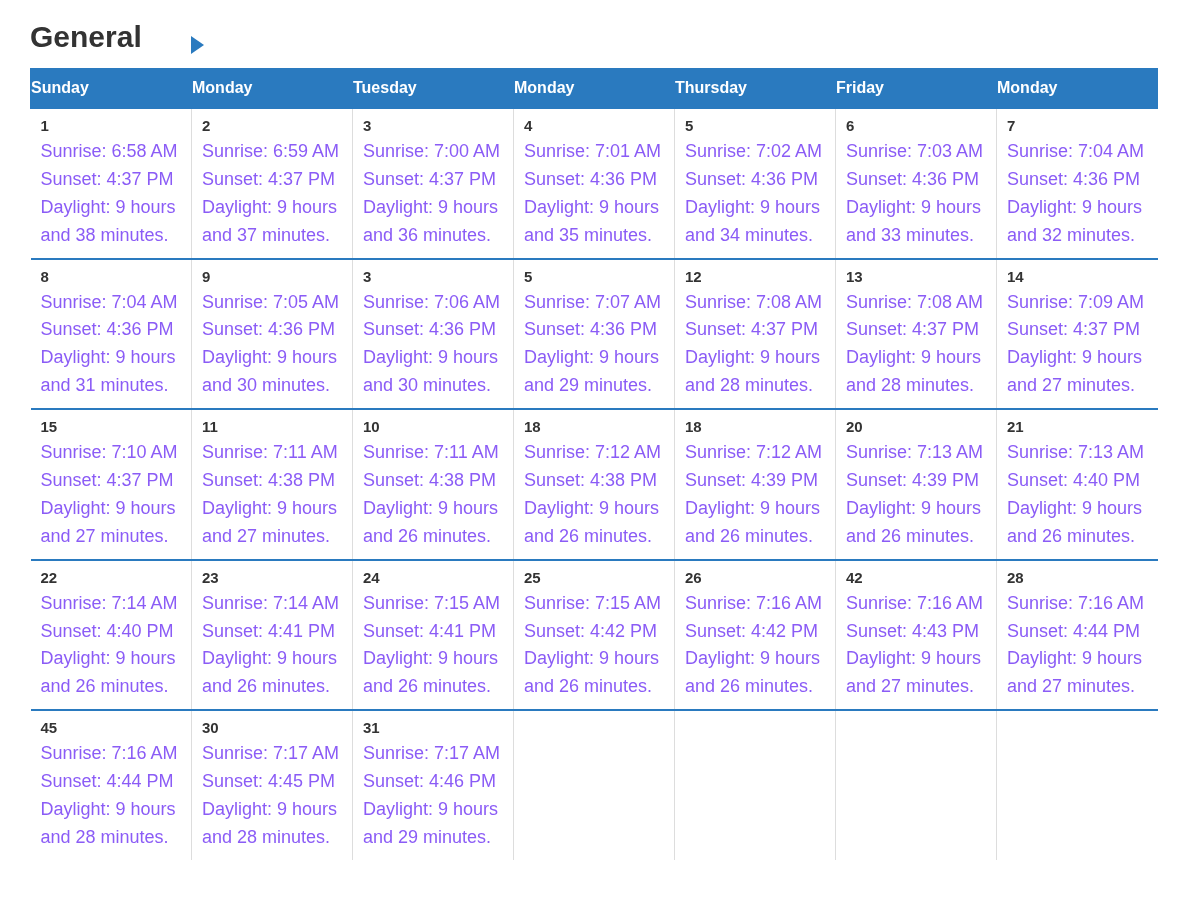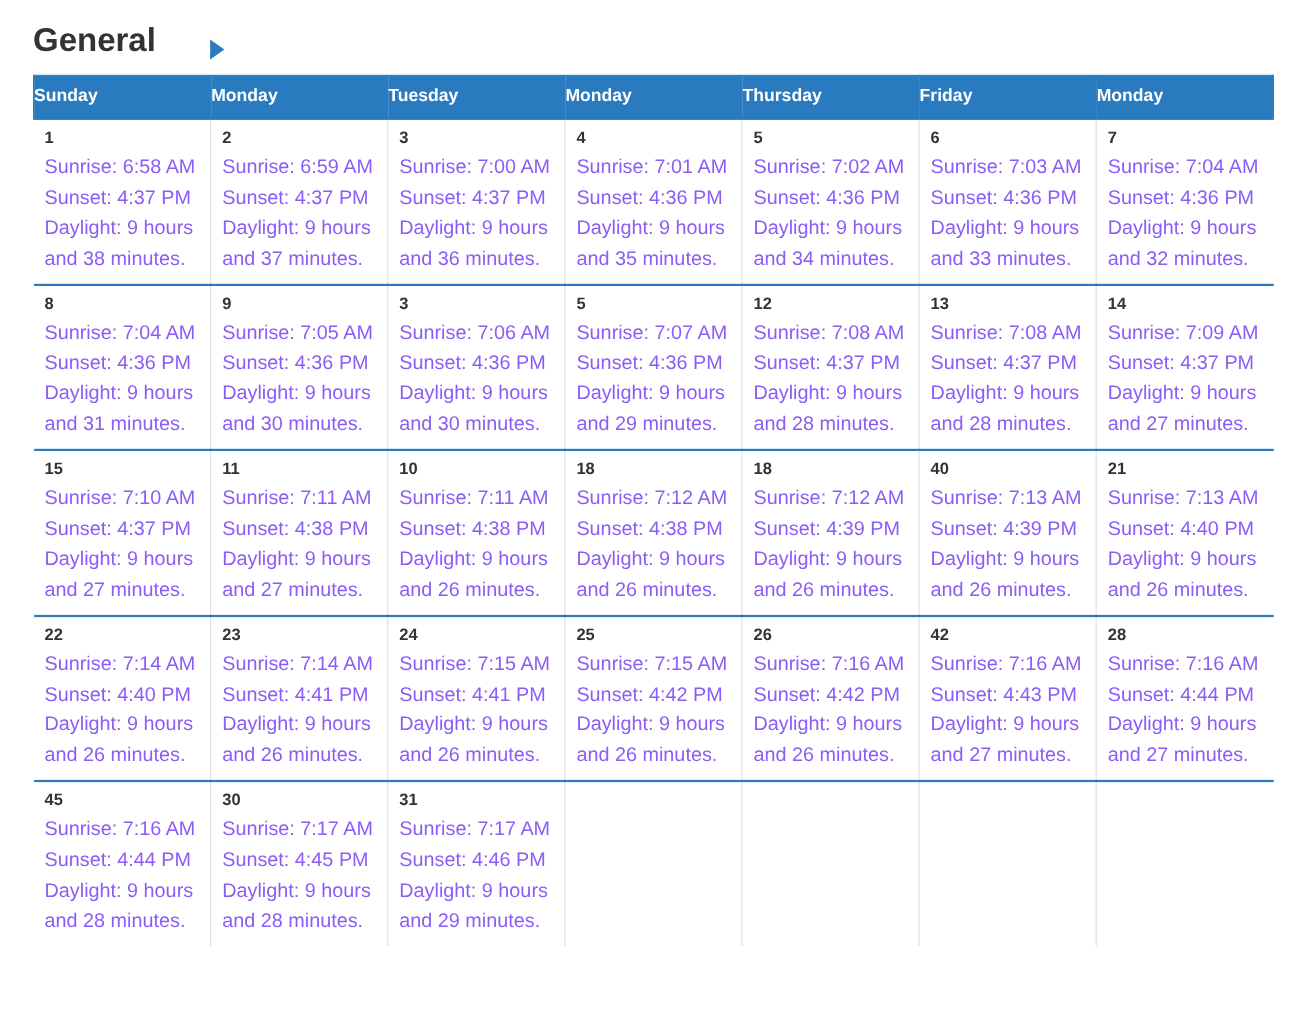--- a/index.html
+++ b/index.html
@@ -186,21 +186,21 @@
         </td>
         <td>
           <span class="day-num">18</span>
           <div class="day-info">Sunrise: 7:12 AM<br>Sunset: 4:38 PM<br>Daylight: 9 hours<br>and 26 minutes.</div>
         </td>
         <td>
           <span class="day-num">18</span>
           <div class="day-info">Sunrise: 7:12 AM<br>Sunset: 4:39 PM<br>Daylight: 9 hours<br>and 26 minutes.</div>
         </td>
         <td>
-          <span class="day-num">40</span>
+          <span class="day-num">20</span>
           <div class="day-info">Sunrise: 7:13 AM<br>Sunset: 4:39 PM<br>Daylight: 9 hours<br>and 26 minutes.</div>
         </td>
         <td>
           <span class="day-num">21</span>
           <div class="day-info">Sunrise: 7:13 AM<br>Sunset: 4:40 PM<br>Daylight: 9 hours<br>and 26 minutes.</div>
         </td>
       </tr>
       <tr>
         <td>
           <span class="day-num">22</span>

